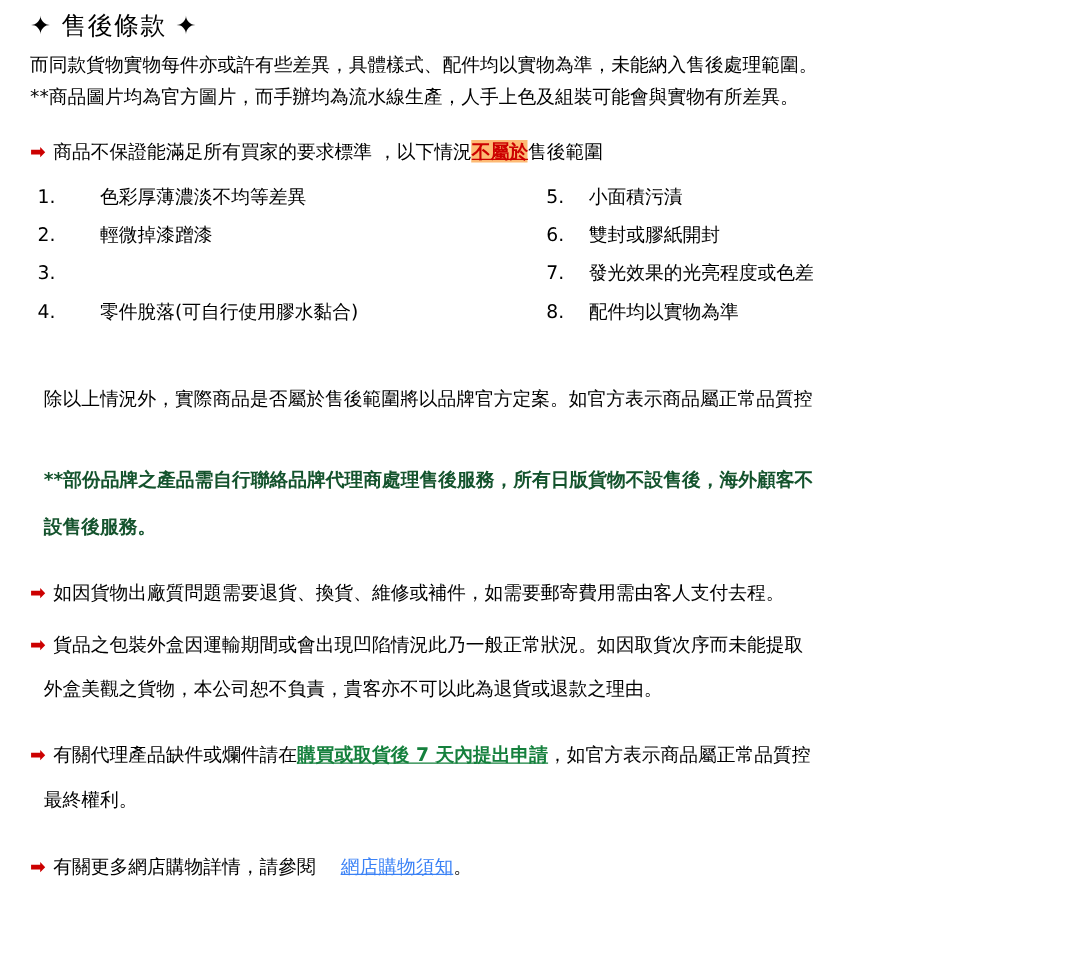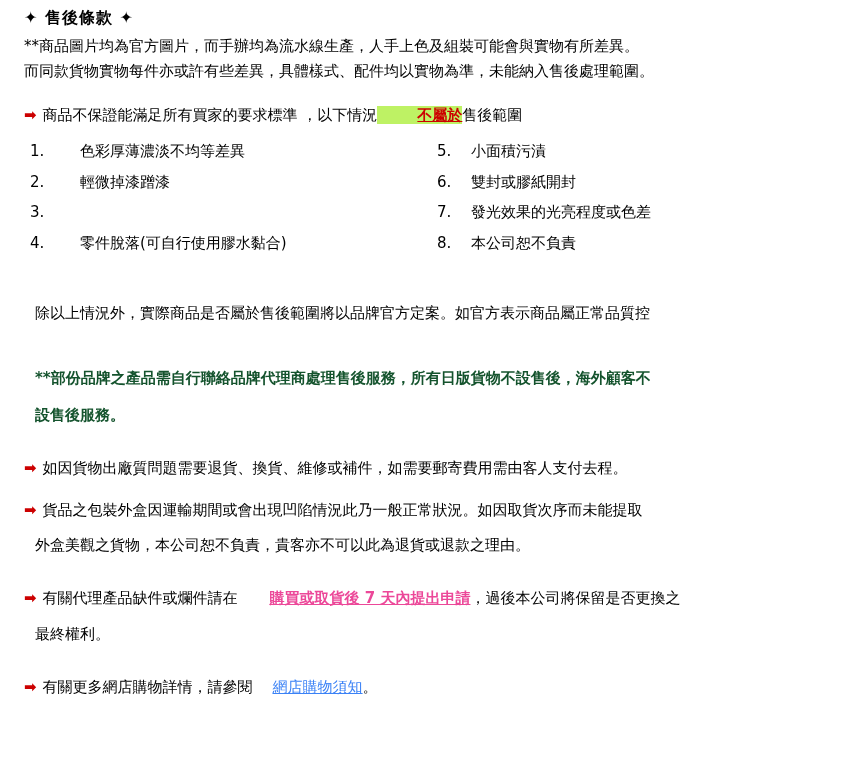--- a/index.html
+++ b/index.html
@@ -14,22 +14,22 @@
     color: #000000;
     font-size: 15px;
     line-height: 1.45;
     overflow: hidden;
   }
   .page {
     padding: 6px 14px 0 24px;
     box-sizing: border-box;
   }
   .title {
-    font-size: 16px;
-    font-weight: bold;
+    font-size: 20px;
+    font-weight: normal;
     margin: 0 0 6px 0;
     letter-spacing: 1px;
   }
   .para {
     margin: 0 0 2px 0;
     font-size: 15px;
     line-height: 1.55;
   }
   .spacer-md { height: 18px; }
   .spacer-lg { height: 26px; }
@@ -37,35 +37,33 @@
     margin: 0;
     font-size: 15px;
     line-height: 1.55;
   }
   .arrow {
     color: #cc0000;
     font-weight: bold;
     margin-right: 6px;
   }
   .hl-yellow {
-    background: #bef264;
+    background: #fdba74;
     color: #cc0000;
     text-decoration: underline;
     font-weight: bold;
-    padding-left: 40px;
   }
   .red-bold {
     color: #14532d;
     font-weight: bold;
   }
   .red-ul {
-    color: #ec4899;
+    color: #15803d;
     font-weight: bold;
     text-decoration: underline;
-    margin-left: 32px;
   }
   .link {
     color: #3b82f6;
     text-decoration: underline;
     cursor: pointer;
     margin-left: 20px;
   }
   .lists {
     display: flex;
     margin-top: 14px;
@@ -97,22 +95,22 @@
     line-height: 1.7;
   }
 </style>
 </head>
 <body>
 
 <div class="page">
 
   <div class="title">✦  售後條款  ✦</div>
 
+  <div class="para">而同款貨物實物每件亦或許有些差異，具體樣式、配件均以實物為準，未能納入售後處理範圍。</div>
   <div class="para">**商品圖片均為官方圖片，而手辦均為流水線生產，人手上色及組裝可能會與實物有所差異。</div>
-  <div class="para">而同款貨物實物每件亦或許有些差異，具體樣式、配件均以實物為準，未能納入售後處理範圍。</div>
 
   <div class="spacer-md"></div>
 
   <div class="arrow-line">
     <span class="arrow">➡</span><span>商品不保證能滿足所有買家的要求標準 ，以下情況</span><span class="hl-yellow">不屬於</span><span>售後範圍</span>
   </div>
 
   <div class="lists">
     <div class="list-col">
       <div class="list-row">
@@ -139,21 +137,21 @@
       <div class="list-row">
         <span class="list-num right-col">6.</span>
         <span class="list-text">雙封或膠紙開封</span>
       </div>
       <div class="list-row">
         <span class="list-num right-col">7.</span>
         <span class="list-text">發光效果的光亮程度或色差</span>
       </div>
       <div class="list-row">
         <span class="list-num right-col">8.</span>
-        <span class="list-text">本公司恕不負責</span>
+        <span class="list-text">配件均以實物為準</span>
       </div>
     </div>
   </div>
 
   <div class="spacer-lg"></div>
 
   <div class="block-para">除以上情況外，實際商品是否屬於售後範圍將以品牌官方定案。如官方表示商品屬正常品質控</div>
 
   <div class="spacer-md"></div>
 
@@ -169,21 +167,21 @@
   <div class="spacer-md"></div>
 
   <div class="arrow-line">
     <span class="arrow">➡</span><span>貨品之包裝外盒因運輸期間或會出現凹陷情況此乃一般正常狀況。如因取貨次序而未能提取</span>
   </div>
   <div class="block-para">外盒美觀之貨物，本公司恕不負責，貴客亦不可以此為退貨或退款之理由。</div>
 
   <div class="spacer-md"></div>
 
   <div class="arrow-line">
-    <span class="arrow">➡</span><span>有關代理產品缺件或爛件請在</span><span class="red-ul">購買或取貨後 7 天內提出申請</span><span>，過後本公司將保留是否更換之</span>
+    <span class="arrow">➡</span><span>有關代理產品缺件或爛件請在</span><span class="red-ul">購買或取貨後 7 天內提出申請</span><span>，如官方表示商品屬正常品質控</span>
   </div>
   <div class="block-para">最終權利。</div>
 
   <div class="spacer-md"></div>
 
   <div class="arrow-line">
     <span class="arrow">➡</span><span>有關更多網店購物詳情，請參閱</span><a class="link">網店購物須知</a><span>。</span>
   </div>
 
 </div>

